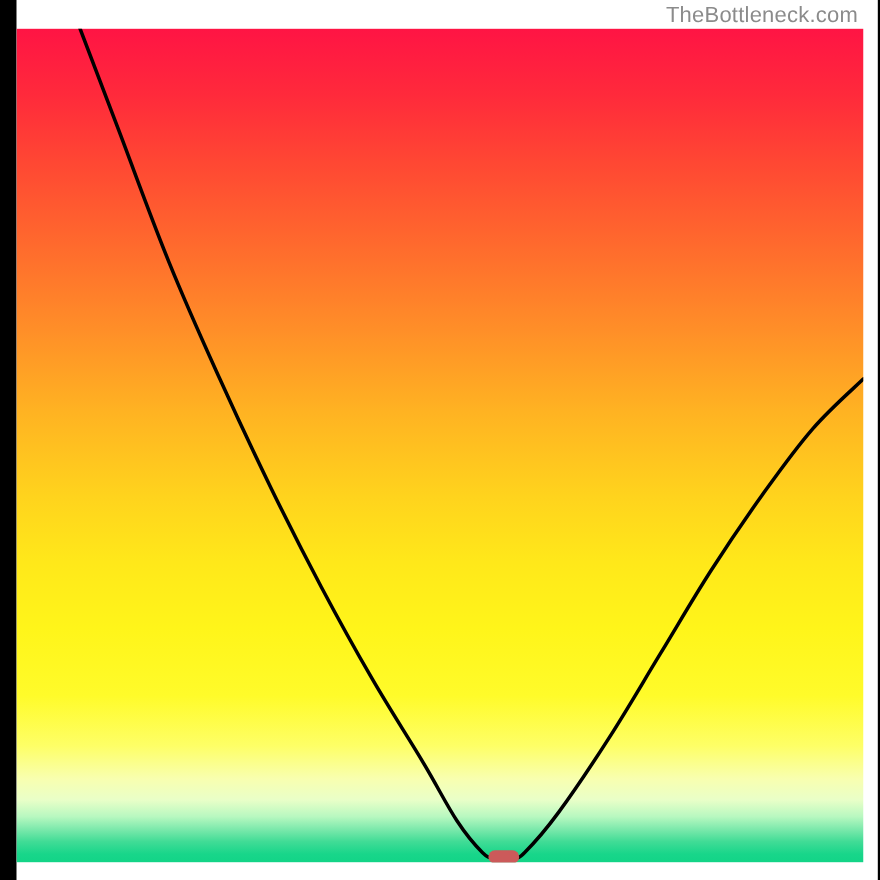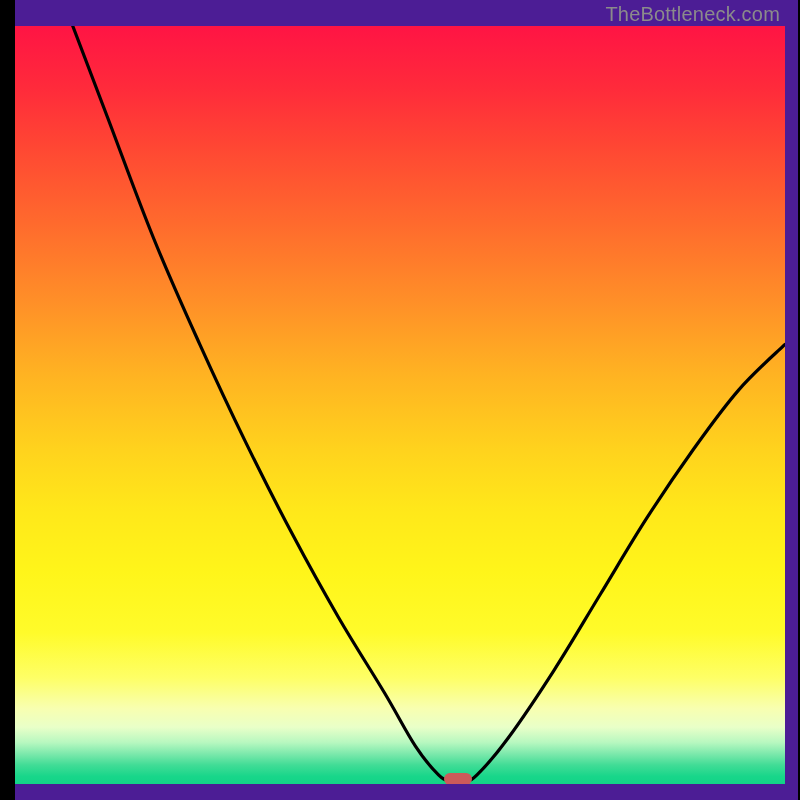--- a/index.html
+++ b/index.html
@@ -10,21 +10,21 @@
     background: #000;
     overflow: hidden;
     font-family: Arial, Helvetica, sans-serif;
   }
   .frame {
     position: absolute;
     left: 15px;
     top: 0;
     width: 783px;
     height: 800px;
-    background: #4c1d95;
+    background: #ffffff;
   }
   .plot-area {
     position: absolute;
     left: 0;
     top: 26px;
     width: 770px;
     height: 758px;
     overflow: hidden;
   }
   .gradient {

